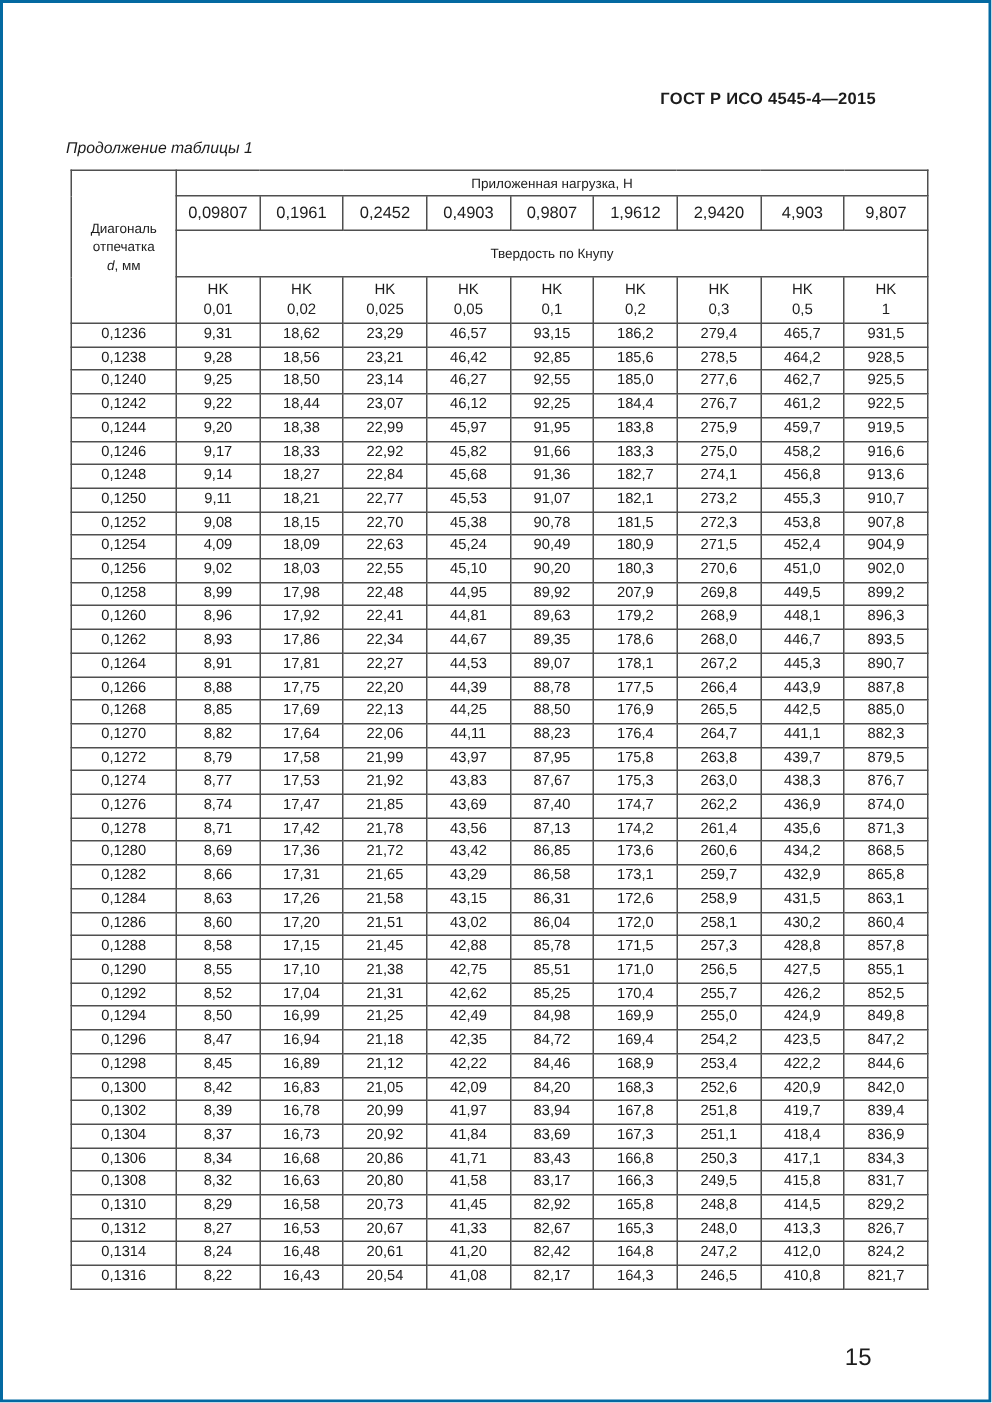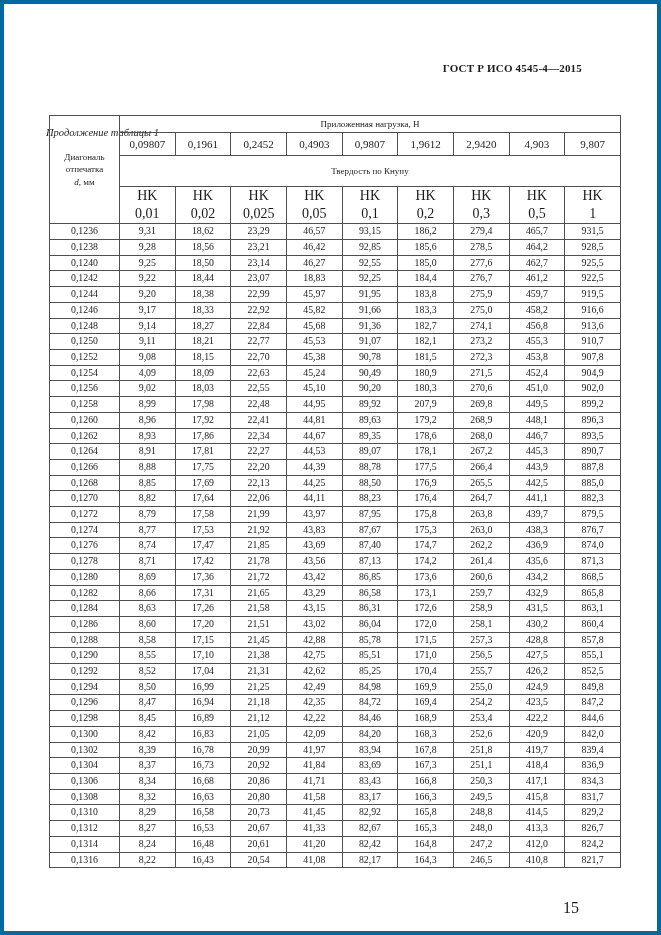--- a/index.html
+++ b/index.html
@@ -2,60 +2,59 @@
 <html><head>
 <meta charset="utf-8">
 <style>
   * { box-sizing: border-box; }
   html, body { margin: 0; padding: 0; background: #ffffff; }
   .page {
     position: relative;
     width: 661px;
     height: 935px;
     background: #ffffff;
-    border: 4px solid #0369a1;
-    font-family: Liberation Serif, serif;
+    border: 2px solid #0369a1;
+    font-family: Liberation Sans, sans-serif;
     color: #1c1c1c;
     overflow: hidden;
   }
   .doc-header {
     position: absolute;
     top: 58px;
     right: 75px;
     font-size: 11px;
     font-weight: 700;
     letter-spacing: 0.2px;
   }
   .caption {
     position: absolute;
     top: 91px;
     left: 42px;
     font-size: 10.5px;
     font-style: italic;
-    margin-top: 32px;
   }
   table.hk {
     position: absolute;
     top: 111px;
     left: 45px;
     width: 572px;
     border-collapse: collapse;
     table-layout: fixed;
   }
   table.hk td {
     border: 1px solid #4f4f4f;
     text-align: center;
     vertical-align: middle;
     padding: 0;
   }
   col.diag { width: 70px; }
   .load-title  { height: 17px; font-size: 9px; }
   .hard-title  { height: 31px; font-size: 9px; }
   .load-val    { height: 23px; font-size: 11px; }
-  .hk-label    { height: 31px; font-size: 14px; line-height: 1.3; }
+  .hk-label    { height: 31px; font-size: 10px; line-height: 1.3; }
   .diag-head   { font-size: 9px; line-height: 1.4; margin-left: 48px; }
   .diag-head i { font-style: italic; }
   tbody.body-rows td {
     height: 14.7px;
     line-height: 14.7px;
     font-size: 9.8px;
     white-space: nowrap;
   }
   .page-number {
     position: absolute;
@@ -175,21 +174,21 @@
           <td>185,0</td>
           <td>277,6</td>
           <td>462,7</td>
           <td>925,5</td>
         </tr>
         <tr>
           <td>0,1242</td>
           <td>9,22</td>
           <td>18,44</td>
           <td>23,07</td>
-          <td>18,83</td>
+          <td>46,12</td>
           <td>92,25</td>
           <td>184,4</td>
           <td>276,7</td>
           <td>461,2</td>
           <td>922,5</td>
         </tr>
         <tr>
           <td>0,1244</td>
           <td>9,20</td>
           <td>18,38</td>

